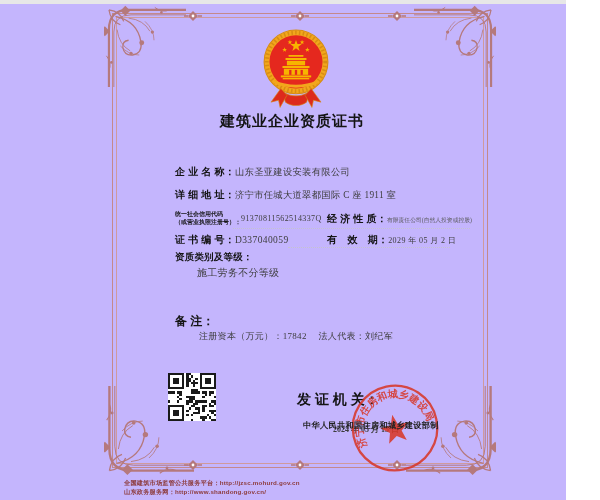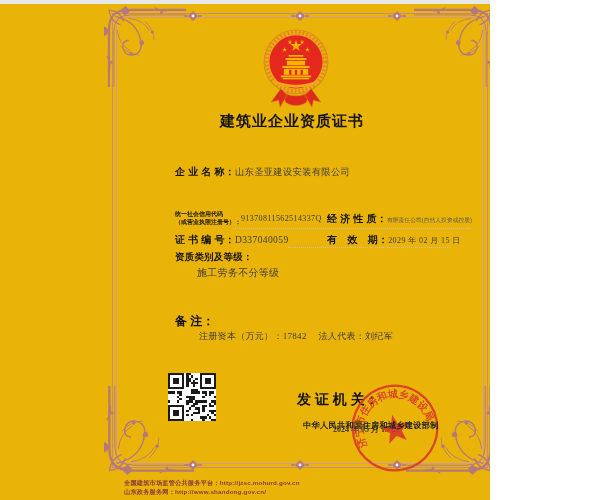--- a/index.html
+++ b/index.html
@@ -1,16 +1,16 @@
 <!DOCTYPE html>
 <html><head>
 <meta charset="utf-8">
 <style>
   html,body{margin:0;padding:0;background:#fff;}
-  #page{position:relative;width:490px;height:500px;background:#eab308;overflow:hidden;
+  #page{position:relative;width:566px;height:500px;background:#c4b5fd;overflow:hidden;
         font-family:"Liberation Sans",sans-serif;}
   .abs{position:absolute;}
   
   #top-edge{left:0;top:0;width:600px;height:4px;background:#e7e7e7;}
   
   #frame{left:112px;top:13px;width:376px;height:455px;}
   .frame-line-outer{position:absolute;inset:0;border:1.2px solid #c4898c;}
   .frame-line-inner{position:absolute;inset:4px;border:1px solid #cf9a9d;}
   .corner{position:absolute;width:82px;height:82px;color:#b5797c;}
   .corner svg{width:100%;height:100%;display:block;}
@@ -151,20 +151,24 @@
     <path d="M70,81 L83,99 L73,96.5 L71,106 L62,90 Z" fill="#dd2a1c" stroke="#d88d12" stroke-width="0.8"></path>
   </svg>
 
   <div class="abs" id="title">建筑业企业资质证书</div>
 
   <div class="row" style="top:165px">
     <span class="lbl">企 业 名 称：</span>
     <span class="val">山东圣亚建设安装有限公司</span>
   </div>
 
+  <div class="row" style="top:188px">
+    <span class="lbl">详 细 地 址：</span>
+    <span class="val">济宁市任城大道翠都国际 C 座 1911 室</span>
+  </div>
 
   <div class="row" style="top:211px;align-items:center">
     <span class="lbl-2line">
       <span>统一社会信用代码</span>
       <span>（或营业执照注册号）：</span>
     </span>
     <span class="val-num" style="font-size:8px">91370811562514337Q</span>
   </div>
 
   <div class="row row-r" style="top:212px">
@@ -172,21 +176,21 @@
     <span class="val-sm">有限责任公司(自然人投资或控股)</span>
   </div>
 
   <div class="row" style="top:233px">
     <span class="lbl">证 书 编 号：</span>
     <span class="val-num" style="font-size:9.5px">D337040059</span>
   </div>
 
   <div class="row row-r" style="top:233px">
     <span class="lbl">有　效　期：</span>
-    <span class="val-num">2029 年 02 月 15 日</span>
+    <span class="val-num">2029 年 05 月 2 日</span>
   </div>
 
   <div class="dotline" style="left:233px;top:228px;width:237px"></div>
   <div class="dotline" style="left:288px;top:247px;width:162px"></div>
 
   <div class="row" style="top:251px">
     <span class="lbl" style="font-size:9.5px">资质类别及等级：</span>
   </div>
   <div class="row" style="top:266px;left:197px">
     <span class="val" style="font-size:10px">施工劳务不分等级</span>

